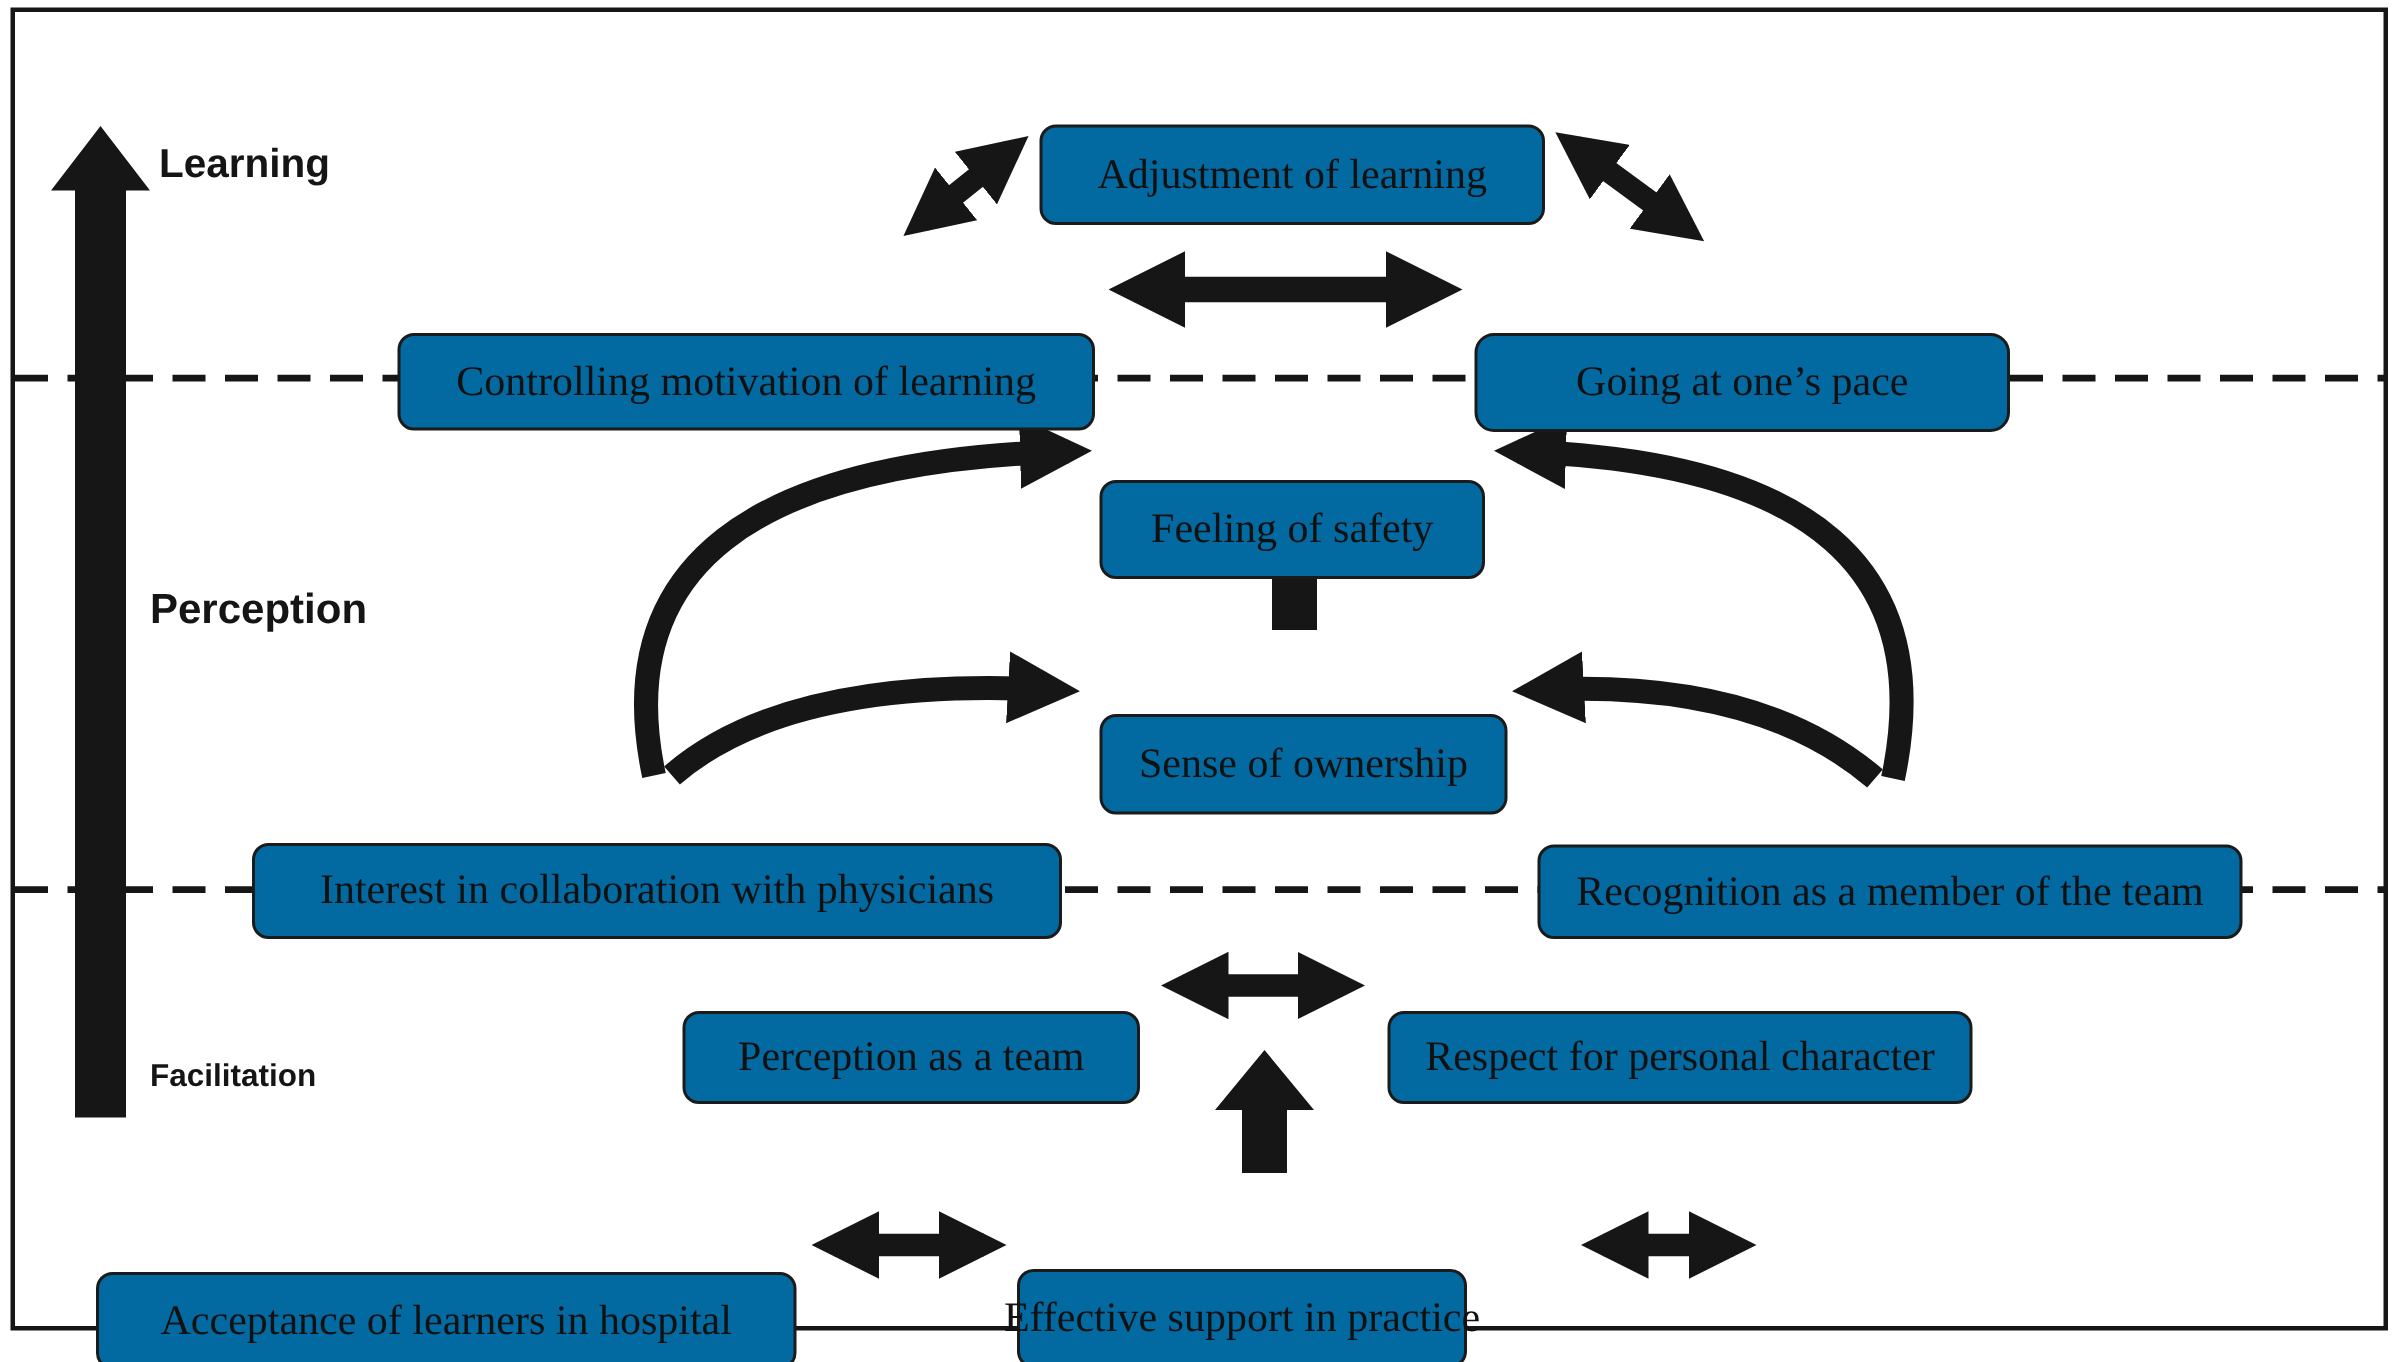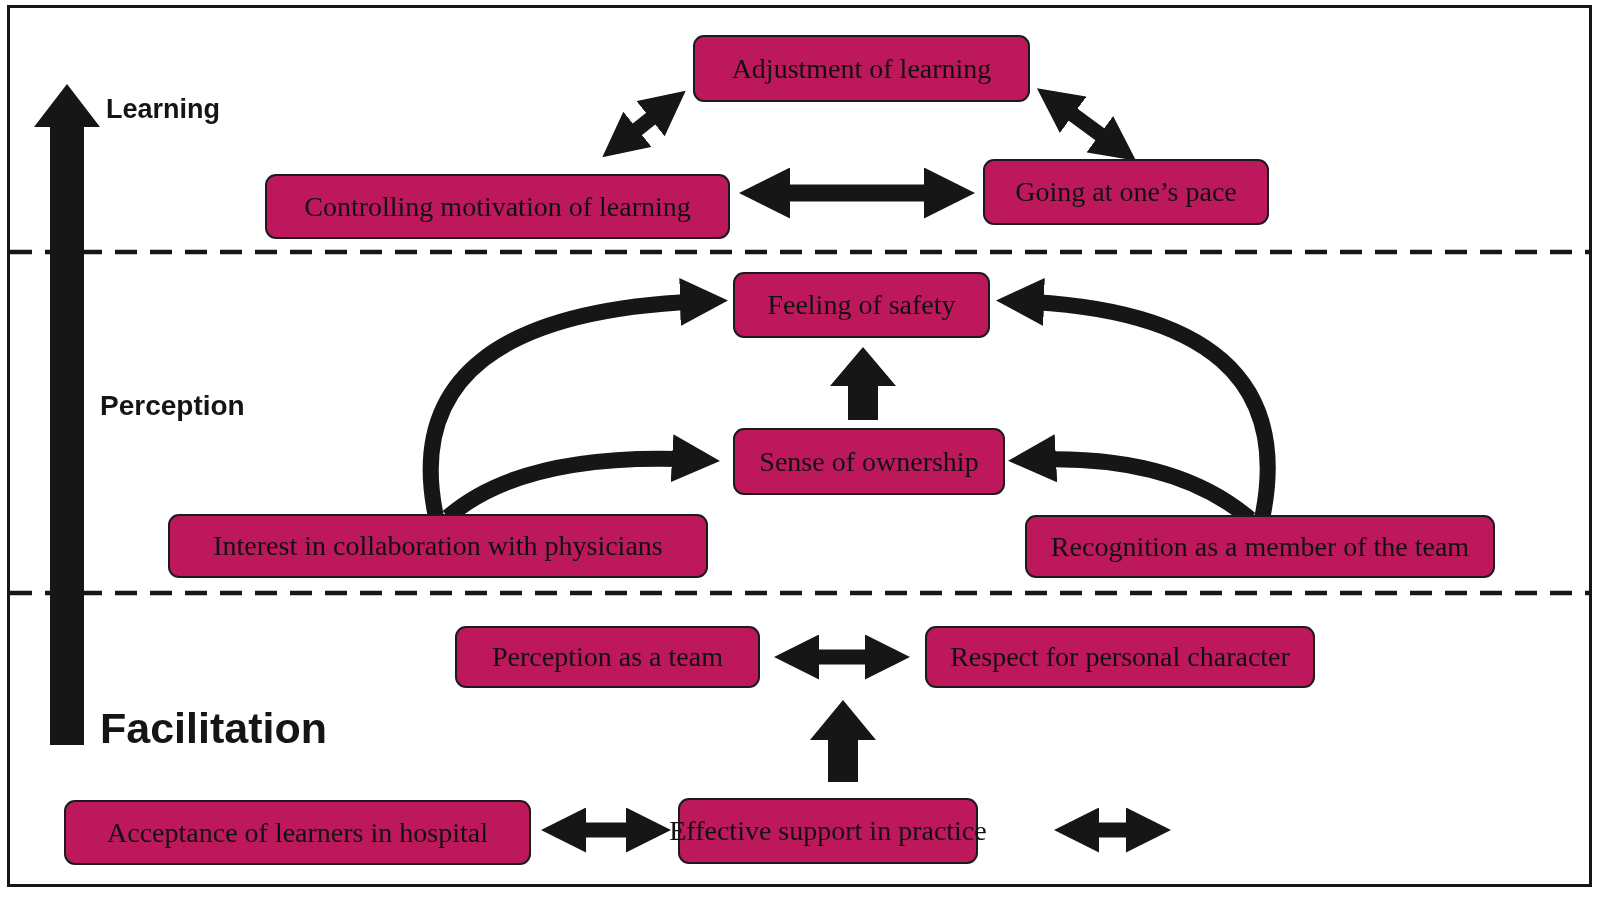--- a/index.html
+++ b/index.html
@@ -9,52 +9,53 @@
     background:#ffffff;
     font-family:"Liberation Serif", serif;
     overflow:hidden;
   }
   .arrow-layer{position:absolute;left:0;top:0;width:1600px;height:908px;}
   .node{
     position:absolute;
     box-sizing:border-box;
     border:2.5px solid #1b1b1b;
     border-radius:11px;
-    background:#be185d;
+    background:#0369a1;
     display:flex;align-items:center;justify-content:center;
     font-size:28px;color:#111111;
     white-space:nowrap;
     line-height:1;
     z-index:2;
+    margin-top:48px;
   }
   .axis-label{
     position:absolute;
     font-family:"Liberation Sans", sans-serif;
     font-weight:700;
     color:#151515;
     white-space:nowrap;
     line-height:1;
     z-index:2;
   }
   
   .n-adjustment {left:693px; top:35px;  width:337px; height:67px;}
   .n-controlling{left:265px; top:174px; width:465px; height:65px;}
-  .n-pace       {left:983px; top:159px; width:286px; height:66px;}
+  .n-pace       {left:983px; top:174px; width:357px; height:66px;border-radius:13px;}
   .n-safety     {left:733px; top:272px; width:257px; height:66px;}
   .n-ownership  {left:733px; top:428px; width:272px; height:67px;}
   .n-interest   {left:168px; top:514px; width:540px; height:64px;}
   .n-recognition{left:1025px;top:515px; width:470px; height:63px;}
   .n-team       {left:455px; top:626px; width:305px; height:62px;}
   .n-respect    {left:925px; top:626px; width:390px; height:62px;}
   .n-acceptance {left:64px;  top:800px; width:467px; height:65px;text-align:right;}
   .n-support    {left:678px; top:798px; width:300px; height:66px;}
   .n-allowance  {left:1182px;top:801px; width:350px; height:64px;}
   .l-learning    {left:106px;top:96px; font-size:27px;}
   .l-perception  {left:100px;top:392px;font-size:28px;}
-  .l-facilitation{left:100px;top:707px;font-size:43px;}
+  .l-facilitation{left:100px;top:707px;font-size:21px;}
 </style>
 </head>
 <body>
 
 <div class="stage">
 
   <svg class="arrow-layer" viewBox="0 0 1600 908" xmlns="http://www.w3.org/2000/svg">
     <defs>
       <marker id="ah" viewBox="0 0 3 3" markerWidth="3" markerHeight="3" refX="2" refY="1.5" orient="auto-start-reverse">
         <path d="M0,0 L3,1.5 L0,3 Z" fill="#161616"></path>

